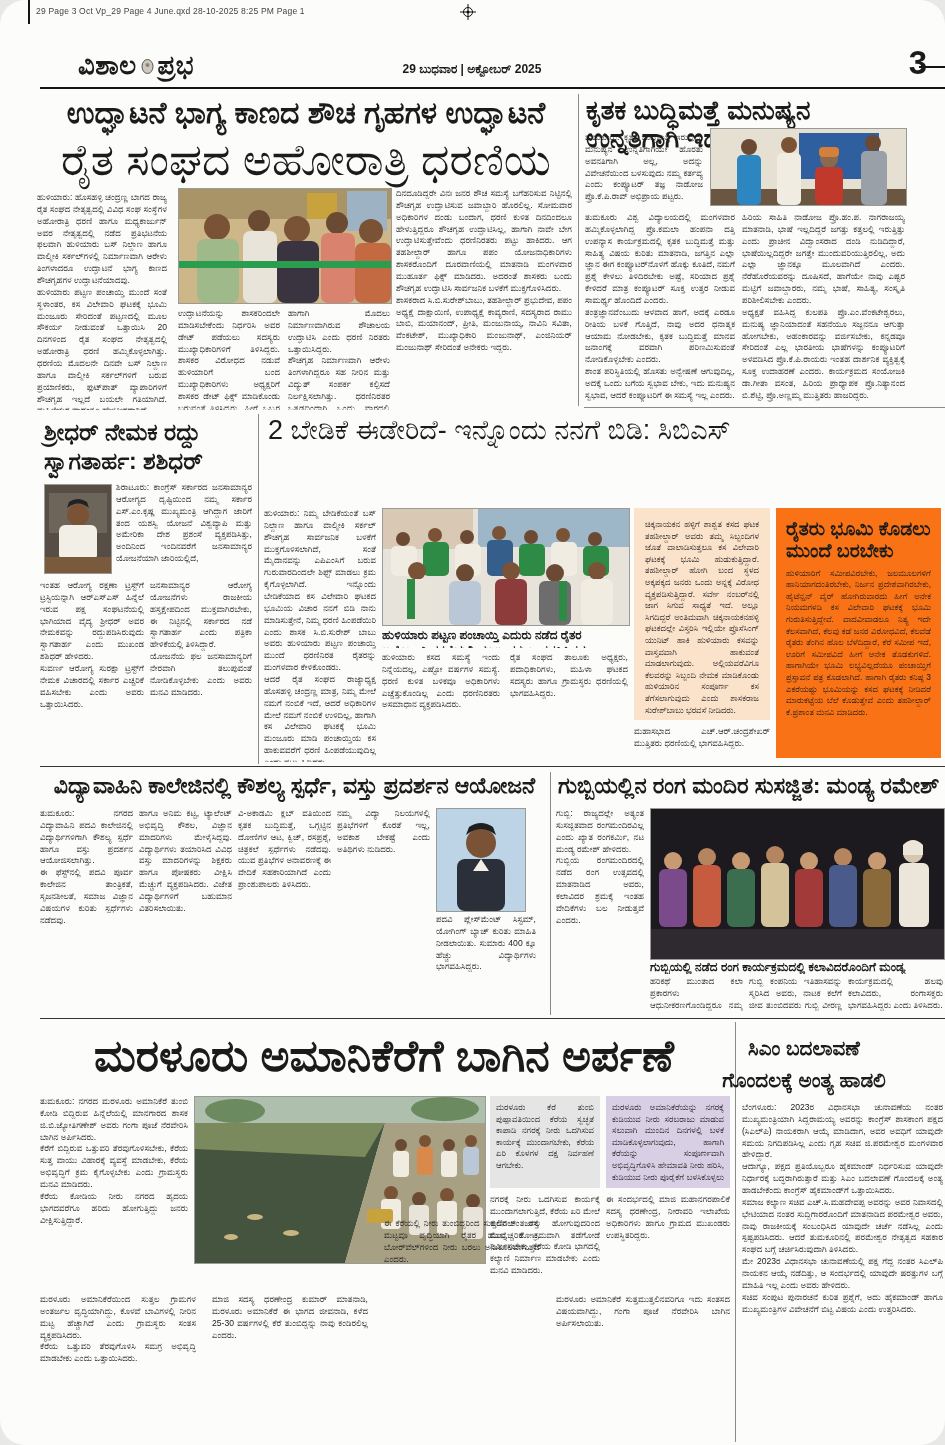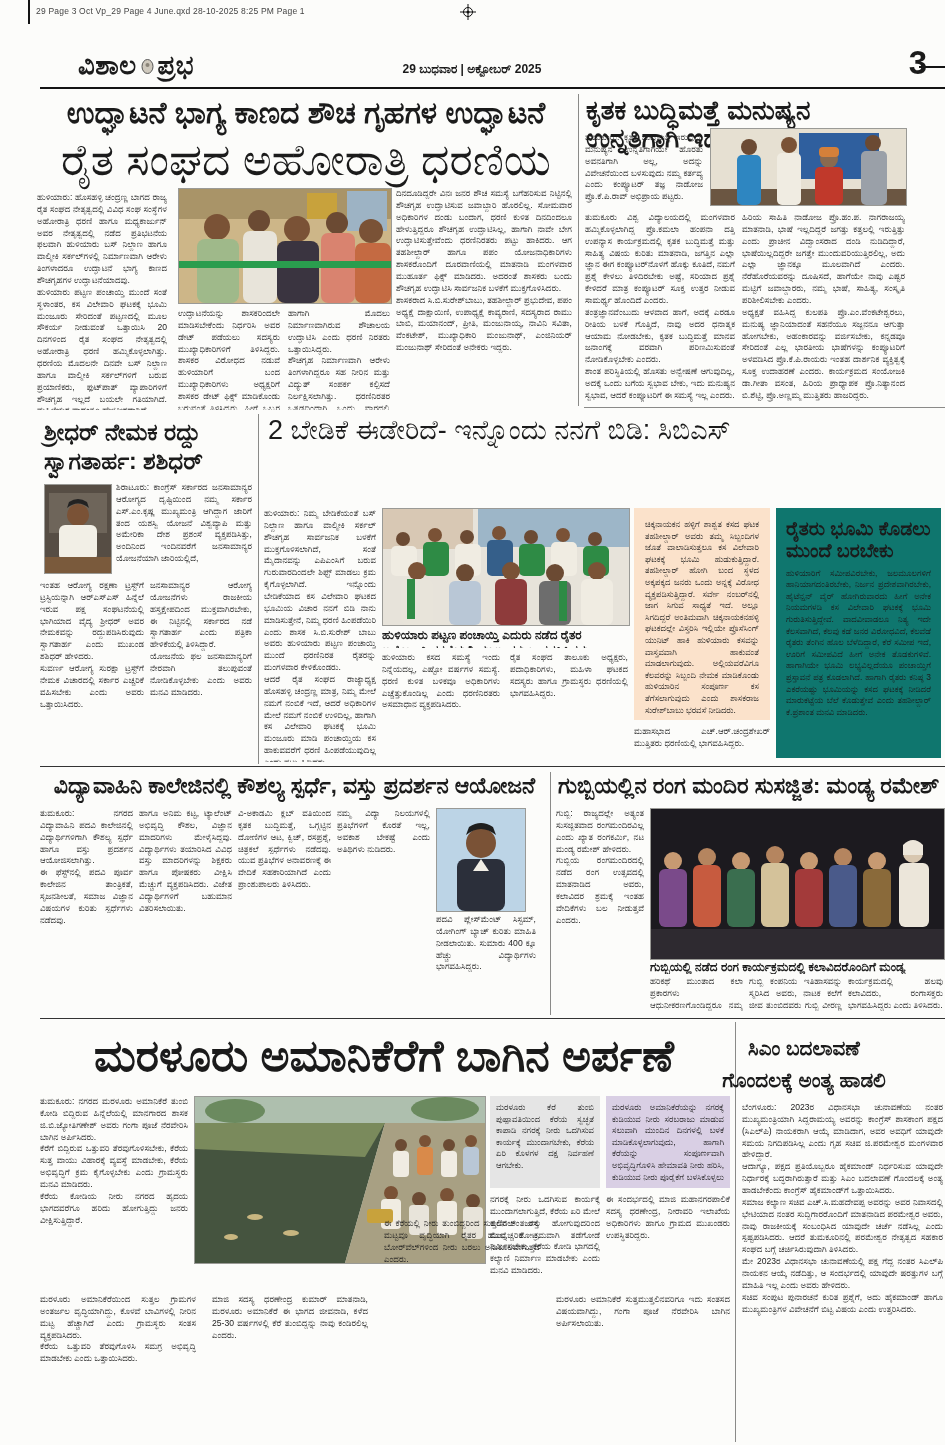--- a/index.html
+++ b/index.html
@@ -1,17 +1,17 @@
 <!DOCTYPE html>
 <html><head>
 <meta charset="utf-8">
 <style>
   html,body{margin:0;padding:0;background:#e8e8e6;}
   #page{position:relative;width:945px;height:1445px;margin:0 auto;background:#fcfcfa;
-        font-family:"Liberation Sans","DejaVu Sans",sans-serif;color:#1b1b1b;overflow:hidden;}
+        font-family:"Liberation Sans","DejaVu Sans",sans-serif;color:#1b1b1b;overflow:hidden;border-radius:25px;}
   .abs{position:absolute;}
   .slug{font-size:8.5px;color:#444;letter-spacing:.2px;}
   .logo{font-size:26px;font-weight:900;letter-spacing:.5px;display:flex;align-items:center;gap:4px;}
   .date{font-size:12px;font-weight:700;}
   .pageno{font-size:33px;font-weight:600;}
   .rule{background:#141414;}
   .vline{background:#8a8a88;width:1px;}
   .hline{background:#8a8a88;height:1px;}
   .kicker{font-weight:800;text-align:center;line-height:1.1;}
   .headline{font-weight:800;text-align:center;line-height:1.08;}
@@ -170,21 +170,21 @@
       </g>
     </svg>
   </div>
   <div class="abs cap" style="left:382px;top:628px;width:246px;height:20px;">ಹುಳಿಯಾರು ಪಟ್ಟಣ ಪಂಚಾಯ್ತಿ ಎದುರು ನಡೆದ ರೈತರ ಅಹೋರಾತ್ರಿ ಧರಣಿಯಲ್ಲಿ ಮುಖಂಡರು ಭಾಗವಹಿಸಿದ್ದರು.</div>
   <div class="abs txt" style="left:382px;top:652px;width:118px;height:110px;">ಹುಳಿಯಾರು ಕಸದ ಸಮಸ್ಯೆ ಇಂದು ನಿನ್ನೆಯದಲ್ಲ, ಎಷ್ಟೋ ವರ್ಷಗಳ ಸಮಸ್ಯೆ. ಧರಣಿ ಕುಳಿತ ಬಳಿಕವೂ ಅಧಿಕಾರಿಗಳು ಎಚ್ಚೆತ್ತುಕೊಂಡಿಲ್ಲ ಎಂದು ಧರಣಿನಿರತರು ಅಸಮಾಧಾನ ವ್ಯಕ್ತಪಡಿಸಿದರು.</div>
   <div class="abs txt" style="left:510px;top:652px;width:118px;height:110px;">ರೈತ ಸಂಘದ ತಾಲೂಕು ಅಧ್ಯಕ್ಷರು, ಪದಾಧಿಕಾರಿಗಳು, ಮಹಿಳಾ ಘಟಕದ ಸದಸ್ಯರು ಹಾಗೂ ಗ್ರಾಮಸ್ಥರು ಧರಣಿಯಲ್ಲಿ ಭಾಗವಹಿಸಿದ್ದರು.</div>
   <div class="abs box" style="left:634px;top:508px;width:136px;height:212px;background:#fbe2cb;padding:11px;box-sizing:border-box;">
     <div class="txt" style="height:196px;">ಚಿಕ್ಕನಾಯಕನ ಹಳ್ಳಿಗೆ ಶಾಶ್ವತ ಕಸದ ಘಟಕ ತಹಶೀಲ್ದಾರ್ ಅವರು ತಮ್ಮ ಸಿಬ್ಬಂದಿಗಳ ಜೊತೆ ವಾಲಾಡಿಸುತ್ತಲೂ ಕಸ ವಿಲೇವಾರಿ ಘಟಕಕ್ಕೆ ಭೂಮಿ ಹುಡುಕುತ್ತಿದ್ದಾರೆ. ತಹಶೀಲ್ದಾರ್ ಹೋಗಿ ಬಂದ ಸ್ಥಳದ ಅಕ್ಕಪಕ್ಕದ ಜನರು ಒಂದು ಅನ್ನಕ್ಕೆ ವಿರೋಧ ವ್ಯಕ್ತಪಡಿಸುತ್ತಿದ್ದಾರೆ. ಸರ್ವೇ ನಂಬರ್‌ನಲ್ಲಿ ಜಾಗ ಸಿಗುವ ಸಾಧ್ಯತೆ ಇದೆ. ಅಲ್ಲೂ ಸಿಗದಿದ್ದರೆ ಅಂತಿಮವಾಗಿ ಚಿಕ್ಕನಾಯಕನಹಳ್ಳಿ ಘಟಕದಲ್ಲೇ ವಿಸ್ತರಿಸಿ ಇಲ್ಲಿಯೇ ಪ್ರೊಸೆಸಿಂಗ್ ಯುನಿಟ್ ಹಾಕಿ ಹುಳಿಯಾರು ಕಸವನ್ನು ವಾಸ್ತವವಾಗಿ ಹಾಕುವಂತೆ ಮಾಡಲಾಗುವುದು. ಅಲ್ಲಿಯವರೆವಿಗೂ ಕೆಲವರನ್ನು ಸಿಬ್ಬಂದಿ ನೇಮಕ ಮಾಡಿಕೊಂಡು ಹುಳಿಯಾರಿನ ಸಂಪೂರ್ಣ ಕಸ ತೆಗೆಸಲಾಗುವುದು ಎಂದು ಶಾಸಕರಾಜ ಸುರೇಶ್‌ಬಾಬು ಭರವಸೆ ನೀಡಿದರು.</div>
   </div>
   <div class="abs txt" style="left:634px;top:726px;width:136px;height:36px;">ಮಹಾಸಭಾದ ಎಚ್.ಆರ್.ಚಂದ್ರಶೇಖರ್ ಮುತ್ತಿತರು ಧರಣಿಯಲ್ಲಿ ಭಾಗವಹಿಸಿದ್ದರು.</div>
-  <div class="abs box" style="left:776px;top:508px;width:165px;height:250px;background:#0f766e;padding:10px;box-sizing:border-box;">
+  <div class="abs box" style="left:776px;top:508px;width:165px;height:250px;background:#f97316;padding:10px;box-sizing:border-box;">
     <div class="boxtitle" style="font-size:19px;">ರೈತರು ಭೂಮಿ ಕೊಡಲು ಮುಂದೆ ಬರಬೇಕು</div>
     <div class="txt" style="height:174px;">ಹುಳಿಯಾರಿಗೆ ಸಮೀಪವಿರಬೇಕು, ಜಲಮೂಲಗಳಿಗೆ ಹಾನಿಯಾಗದಂತಿರಬೇಕು, ನಿರ್ಜನ ಪ್ರದೇಶವಾಗಿರಬೇಕು, ಹೈಟೆನ್ಷನ್ ವೈರ್ ಹೋಗಿರುವಾರದು ಹೀಗೆ ಅನೇಕ ನಿಯಮಗಳಡಿ ಕಸ ವಿಲೇವಾರಿ ಘಟಕಕ್ಕೆ ಭೂಮಿ ಗುರುತಿಸುತ್ತಿದ್ದೇವೆ. ವಾದವೀವಾಡಲೂ ನಿತ್ಯ ಇದೇ ಕೆಲಸವಾಗಿದೆ, ಕೆಲವು ಕಡೆ ಜನರ ವಿರೋಧವಿದೆ, ಕೆಲವೆಡೆ ರೈತರು ತೆಂಗಿನ ಹೊಲ ಬೆಳೆದಿದ್ದಾರೆ, ಕೆರೆ ಸಮೀಪ ಇದೆ, ಊರಿಗೆ ಸಮೀಪವಿದೆ ಹೀಗೆ ಅನೇಕ ತೊಡಕುಗಳಿವೆ. ಹಾಗಾಗಿಯೇ ಭೂಮಿ ಲಭ್ಯವಿಲ್ಲದೆಯೂ ಪಂಚಾಯ್ತಿಗೆ ಪ್ರಸ್ತಾವನೆ ಪತ್ರ ಕೊಡಲಾಗಿದೆ. ಹಾಗಾಗಿ ರೈತರು ಕನಿಷ್ಠ 3 ಎಕರೆಯಷ್ಟು ಭೂಮಿಯನ್ನು ಕಸದ ಘಟಕಕ್ಕೆ ನೀಡಿದರೆ ಮಾರುಕಟ್ಟೆಯ ಬೆಲೆ ಕೊಡುತ್ತೇವೆ ಎಂದು ತಹಶೀಲ್ದಾರ್ ಕೆ.ಪ್ರಶಾಂತ ಮನವಿ ಮಾಡಿದರು.</div>
   </div>
 
   <div class="abs hline" style="left:40px;top:766px;width:905px;background:#333;"></div>
 
   <div class="abs vline" style="left:550px;top:772px;height:243px;"></div>
 
   <div class="abs headline" style="left:42px;top:774px;width:505px;font-size:22px;">ವಿದ್ಯಾವಾಹಿನಿ ಕಾಲೇಜಿನಲ್ಲಿ ಕೌಶಲ್ಯ ಸ್ಪರ್ಧೆ, ವಸ್ತು ಪ್ರದರ್ಶನ ಆಯೋಜನೆ</div>
   <div class="abs txt" style="left:40px;top:808px;width:93px;height:205px;">ತುಮಕೂರು: ನಗರದ ವಿದ್ಯಾವಾಹಿನಿ ಪದವಿ ಕಾಲೇಜಿನಲ್ಲಿ ವಿದ್ಯಾರ್ಥಿಗಳಿಗಾಗಿ ಕೌಶಲ್ಯ ಸ್ಪರ್ಧೆ ಹಾಗೂ ವಸ್ತು ಪ್ರದರ್ಶನ ಆಯೋಜಿಸಲಾಗಿತ್ತು.

